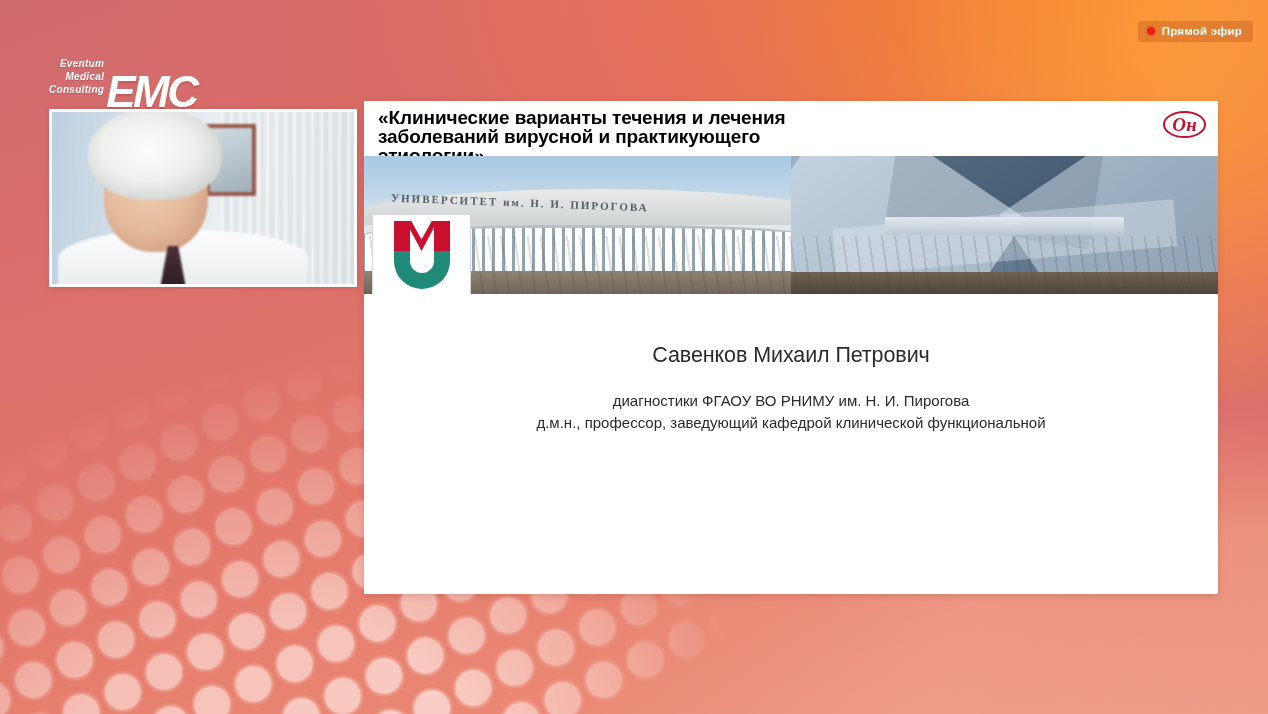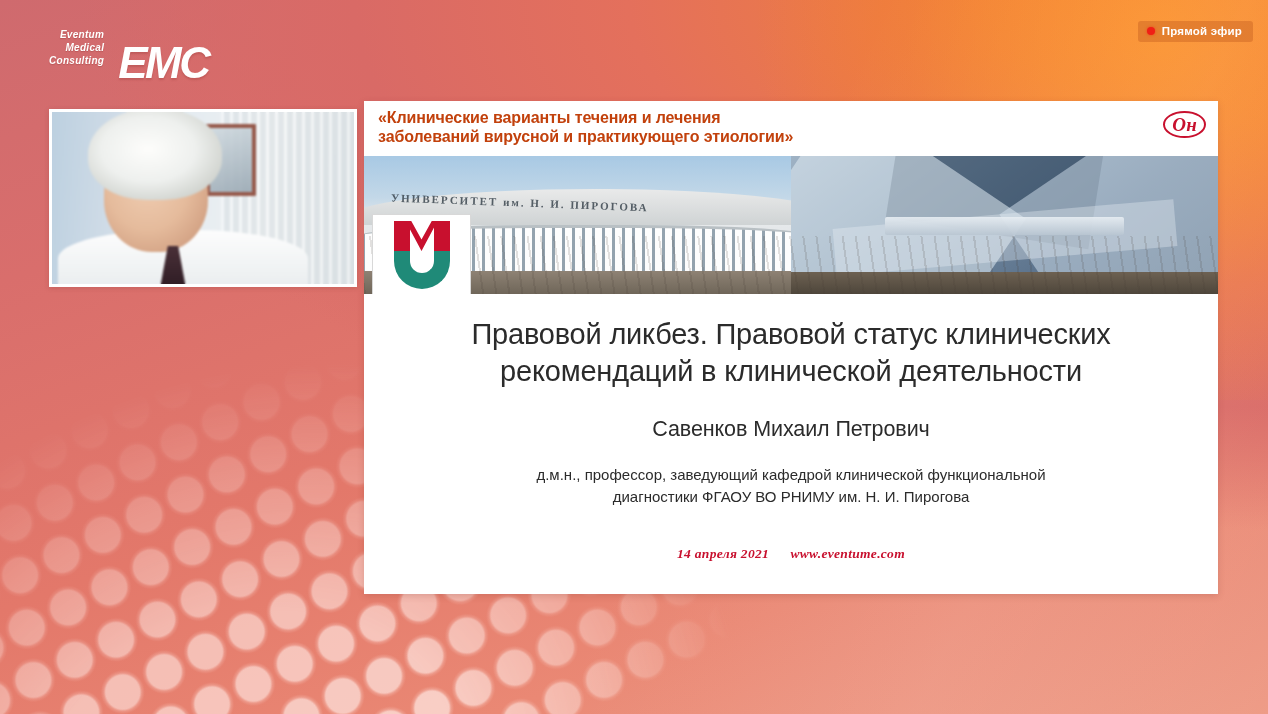--- a/index.html
+++ b/index.html
@@ -35,21 +35,21 @@
   .bg-glow-tr {
     position:absolute; right:-80px; top:-120px; width:620px; height:520px;
     background:radial-gradient(circle at 70% 30%, rgba(255,150,40,.75) 0%, rgba(246,130,45,.35) 45%, rgba(240,120,60,0) 72%);
   }
   .bg-sheen {
     position:absolute; inset:0;
     background:linear-gradient(115deg, rgba(255,255,255,0) 55%, rgba(255,238,230,.10) 78%, rgba(255,255,255,0) 100%);
   }
 
   
-  .brand { position:absolute; left:49px; top:11px; display:flex; align-items:center; gap:14px; }
+  .brand { position:absolute; left:49px; top:40px; display:flex; align-items:center; gap:2px; }
   .brand-words {
     display:flex; flex-direction:column; align-items:flex-end;
     font-style:italic; font-weight:bold; font-size:10px; line-height:13px;
     color:#ffffff; letter-spacing:.3px; text-shadow:0 1px 1px rgba(140,50,45,.35);
   }
   .brand-mark {
     font-style:italic; font-weight:bold; font-size:44px; line-height:40px;
     color:#ffffff; letter-spacing:-2.5px; text-shadow:0 2px 2px rgba(140,50,45,.28);margin-top:32px;
   }
 
@@ -112,21 +112,21 @@
     position:absolute; left:364px; top:101px; width:854px; height:493px;
     background:#ffffff; overflow:hidden;
     box-shadow:0 2px 7px rgba(120,45,40,.20);
   }
 
   .slide-header {
     position:relative; height:55px; padding:7px 12px 0 14px;
     display:flex; justify-content:space-between; align-items:flex-start;
   }
   .hdr-quote {
-    font-size:16px; line-height:19px; color:#c2410c; font-weight:600;
+    font-size:19px; line-height:19px; color:#000000; font-weight:600;
     letter-spacing:-.1px; max-width:420px;
   }
   .hdr-school {
     display:flex; align-items:center; gap:2px;
     font-family:"Liberation Serif", serif;
     font-style:italic; font-weight:bold; font-size:19px; color:#c8102e;
     white-space:nowrap; letter-spacing:.2px; padding-top:3px;
   }
   .hdr-on {
     display:inline-flex; align-items:center; justify-content:center;
@@ -325,30 +325,21 @@
         </div>
         <div class="uni-text">
           <div>ФГАОУ ВО  РНИМУ</div>
 
         </div>
 
       </div>
     </div>
 
     <div class="slide-body">
-      <div class="slide-title">
-        <div>Правовой ликбез. Правовой статус клинических</div>
-        <div>рекомендаций в клинической деятельности</div>
-      </div>
       <div class="slide-speaker">Савенков Михаил Петрович</div>
       <div class="slide-credentials">
+        <div>диагностики ФГАОУ ВО РНИМУ им. Н. И. Пирогова</div>
         <div>д.м.н., профессор, заведующий кафедрой клинической функциональной</div>
-        <div>диагностики ФГАОУ ВО РНИМУ им. Н. И. Пирогова</div>
-      </div>
-      <div class="slide-footer">
-        <span>14 апреля 2021</span>
-        <span class="gap"></span>
-        <span>www.eventume.com</span>
       </div>
     </div>
 
   </div>
 </div>
 
 </body></html>

